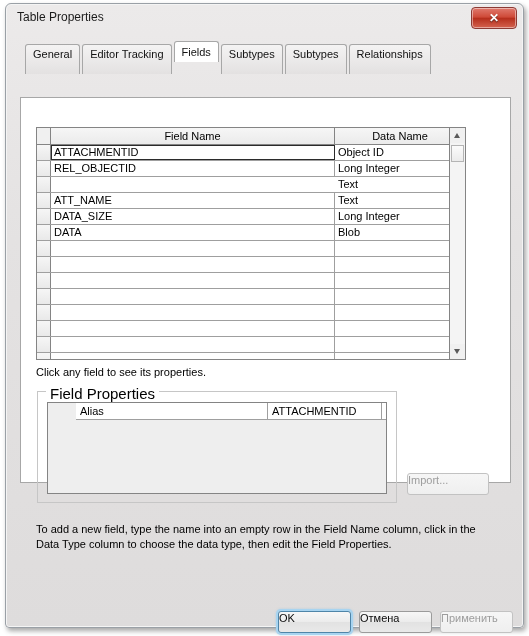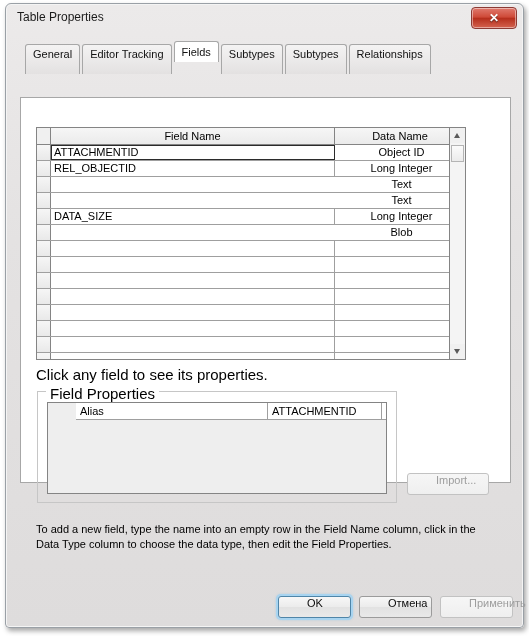--- a/index.html
+++ b/index.html
@@ -180,21 +180,21 @@
     height: 15px;
     line-height: 15px;
     font-size: 11px;
     padding-left: 3px;
     box-sizing: border-box;
     white-space: nowrap;
     overflow: hidden;
     cursor: text;
   }
   .c-name { left: 14px; width: 284px; border-right: 1px solid #9f9f9f; }
-  .c-type { left: 298px; width: 130px; text-align: center; }
+  .c-type { left: 298px; width: 130px; }
   .cell.focused {
     border: 1px solid #2b2b2b;
     line-height: 13px;
     padding-left: 2px;
   }
 
   
   .vscroll {
     position: absolute;
     right: 0;
@@ -234,21 +234,21 @@
     border: 1px solid #b4b4b4;
     box-sizing: border-box;
     cursor: pointer;
   }
 
   
   .hint {
     position: absolute;
     left: 15px;
     top: 268px;
-    font-size: 15px;
+    font-size: 11px;
     color: #000;
   }
 
   
   .group {
     position: absolute;
     left: 16px;
     top: 293px;
     width: 360px;
     height: 112px;
@@ -317,21 +317,20 @@
   
   .btn {
     font-family: "Liberation Sans", sans-serif;
     font-size: 11px;
     background: linear-gradient(to bottom, #f7f7f7 0%, #ececec 48%, #e2e2e2 52%, #e9e9e9 100%);
     border: 1px solid #9b9b9b;
     border-radius: 3px;
     box-sizing: border-box;
     cursor: pointer;
     color: #0b0b0b;
-    padding-left: 28px;
   }
   .btn.disabled {
     color: #9d9d9d;
     background: linear-gradient(to bottom, #f6f6f6 0%, #efefef 100%);
     border-color: #c2c2c2;
     cursor: default;
   }
   .btn-import {
     position: absolute;
     left: 386px;
@@ -347,21 +346,21 @@
     top: 424px;
     width: 450px;
     font-size: 11px;
     line-height: 15px;
     color: #000;
   }
 
   
   .footer-btn {
     position: absolute;
-    top: 592px;
+    top: 607px;
     width: 73px;
     height: 22px;
   }
   .btn-ok {
     left: 272px;
     box-shadow: 0 0 0 2px #a8d4f0, 0 0 2px 2px rgba(120,190,235,0.5);
     border-color: #4f85a8;
   }
   .btn-cancel { left: 353px; }
   .btn-apply  { left: 434px; }
@@ -405,29 +404,31 @@
             <div class="row-head"></div>
             <div class="cell c-name">REL_OBJECTID</div>
             <div class="cell c-type">Long Integer</div>
           </div>
           <div class="grid-row">
             <div class="row-head"></div>
             <div class="cell c-type">Text</div>
           </div>
           <div class="grid-row">
             <div class="row-head"></div>
+            <div class="cell c-name">ATT_NAME</div>
             <div class="cell c-type">Text</div>
           </div>
           <div class="grid-row">
             <div class="row-head"></div>
             <div class="cell c-name">DATA_SIZE</div>
             <div class="cell c-type">Long Integer</div>
           </div>
           <div class="grid-row">
             <div class="row-head"></div>
+            <div class="cell c-name">DATA</div>
             <div class="cell c-type">Blob</div>
           </div>
           <div class="grid-row">
             <div class="row-head"></div>
             <div class="cell c-name"></div>
             <div class="cell c-type"></div>
           </div>
           <div class="grid-row">
             <div class="row-head"></div>
             <div class="cell c-name"></div>

